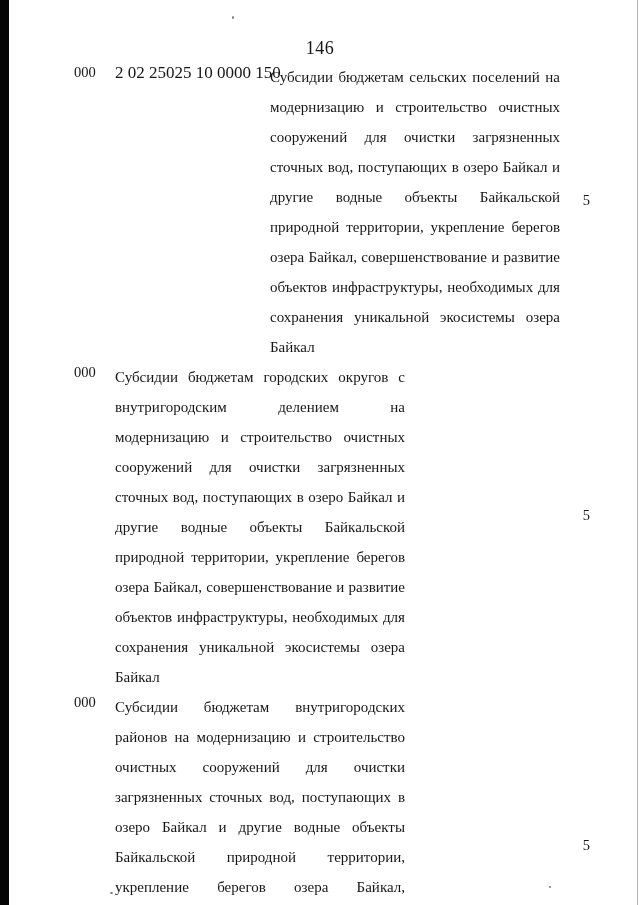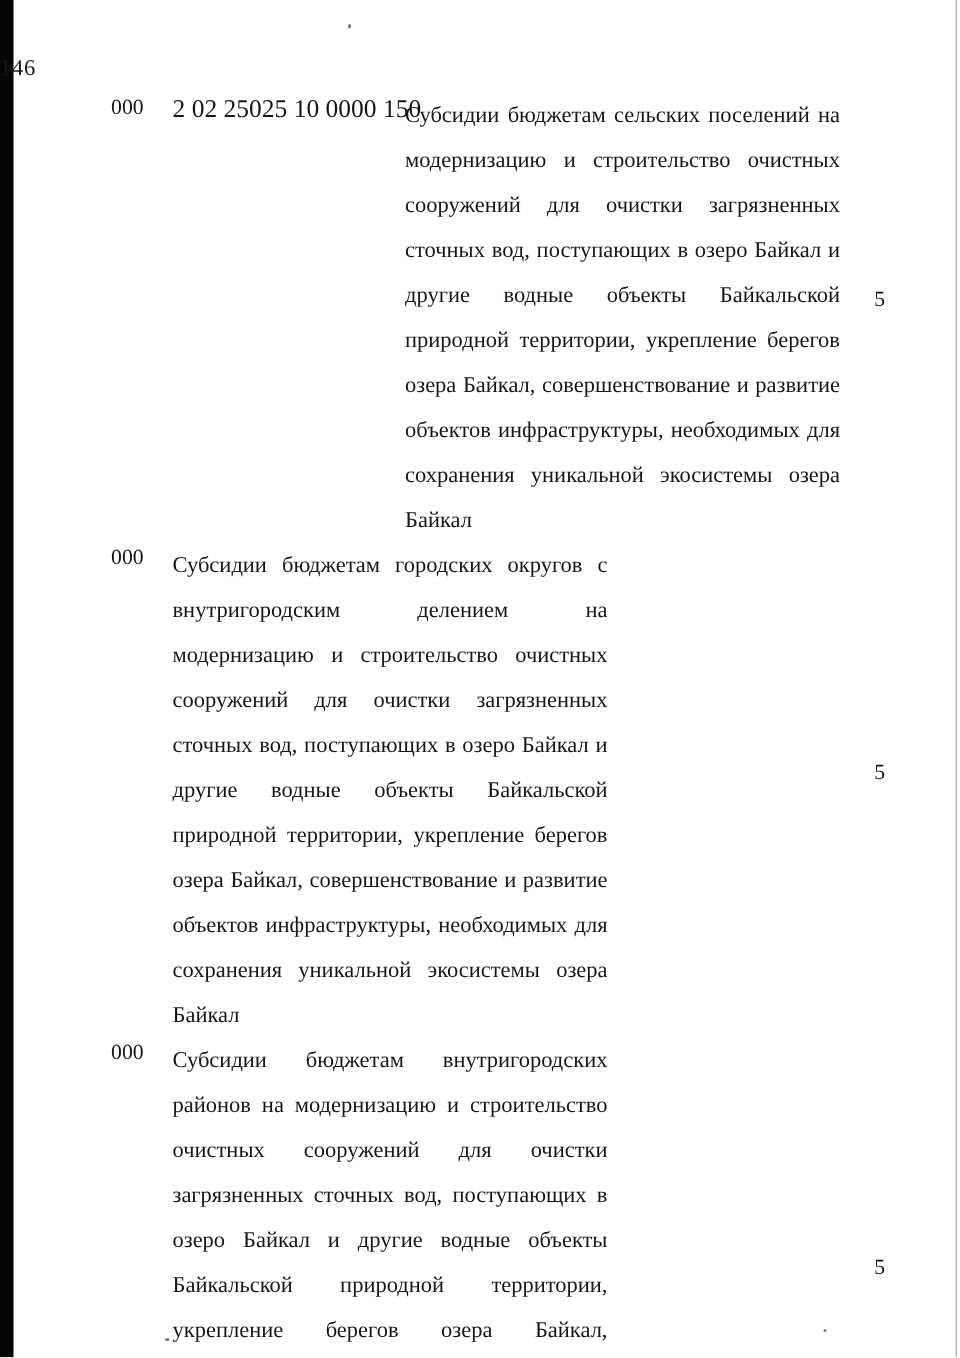--- a/index.html
+++ b/index.html
@@ -30,21 +30,22 @@
     top: 0;
     width: 1px;
     height: 100%;
     background: #b5b5b5;
   }
   .page-number {
     position: absolute;
     top: 38px;
     left: 0;
     width: 100%;
-    font-size: 15px;
+    text-align: center;
+    font-size: 18px;
     letter-spacing: 0.5px;
   }
   .content {
     position: absolute;
     left: 74px;
     top: 62px;
     width: 516px;
   }
   .row {
     display: flex;

